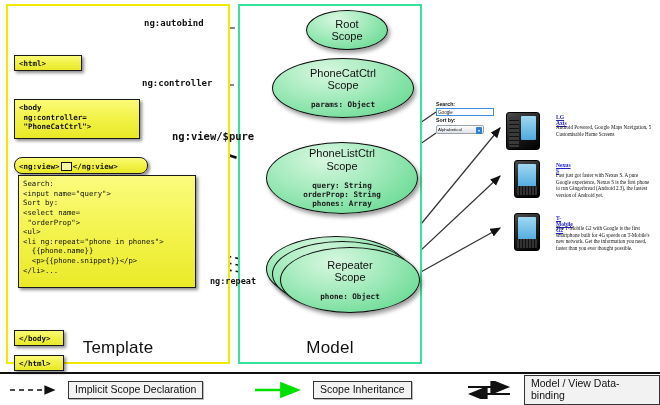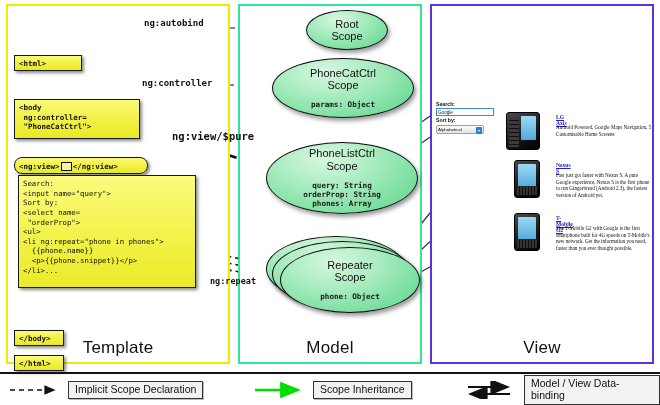--- a/index.html
+++ b/index.html
@@ -218,23 +218,20 @@
   <div class="scope" id="scope-rep-a"></div>
   <div class="scope" id="scope-rep-b"></div>
   <div class="scope" id="scope-rep-c">
     <div class="nm">
       <span>Repeater</span><br>
       <span>Scope</span>
     </div>
     <div class="props">phone: Object</div>
   </div>
 
-  <div class="panel" id="panel-view">
-    <div class="panel-label">View</div>
-  </div>
 
   <div id="view-search">
     <div class="v-lbl">Search:</div>
     <div id="v-input">Google</div>
     <div class="v-lbl" style="margin-top:1px;">Sort by:</div>
     <div id="v-select">
       <span>Alphabetical</span>
       <span class="arrow">▾</span>
     </div>
   </div>

